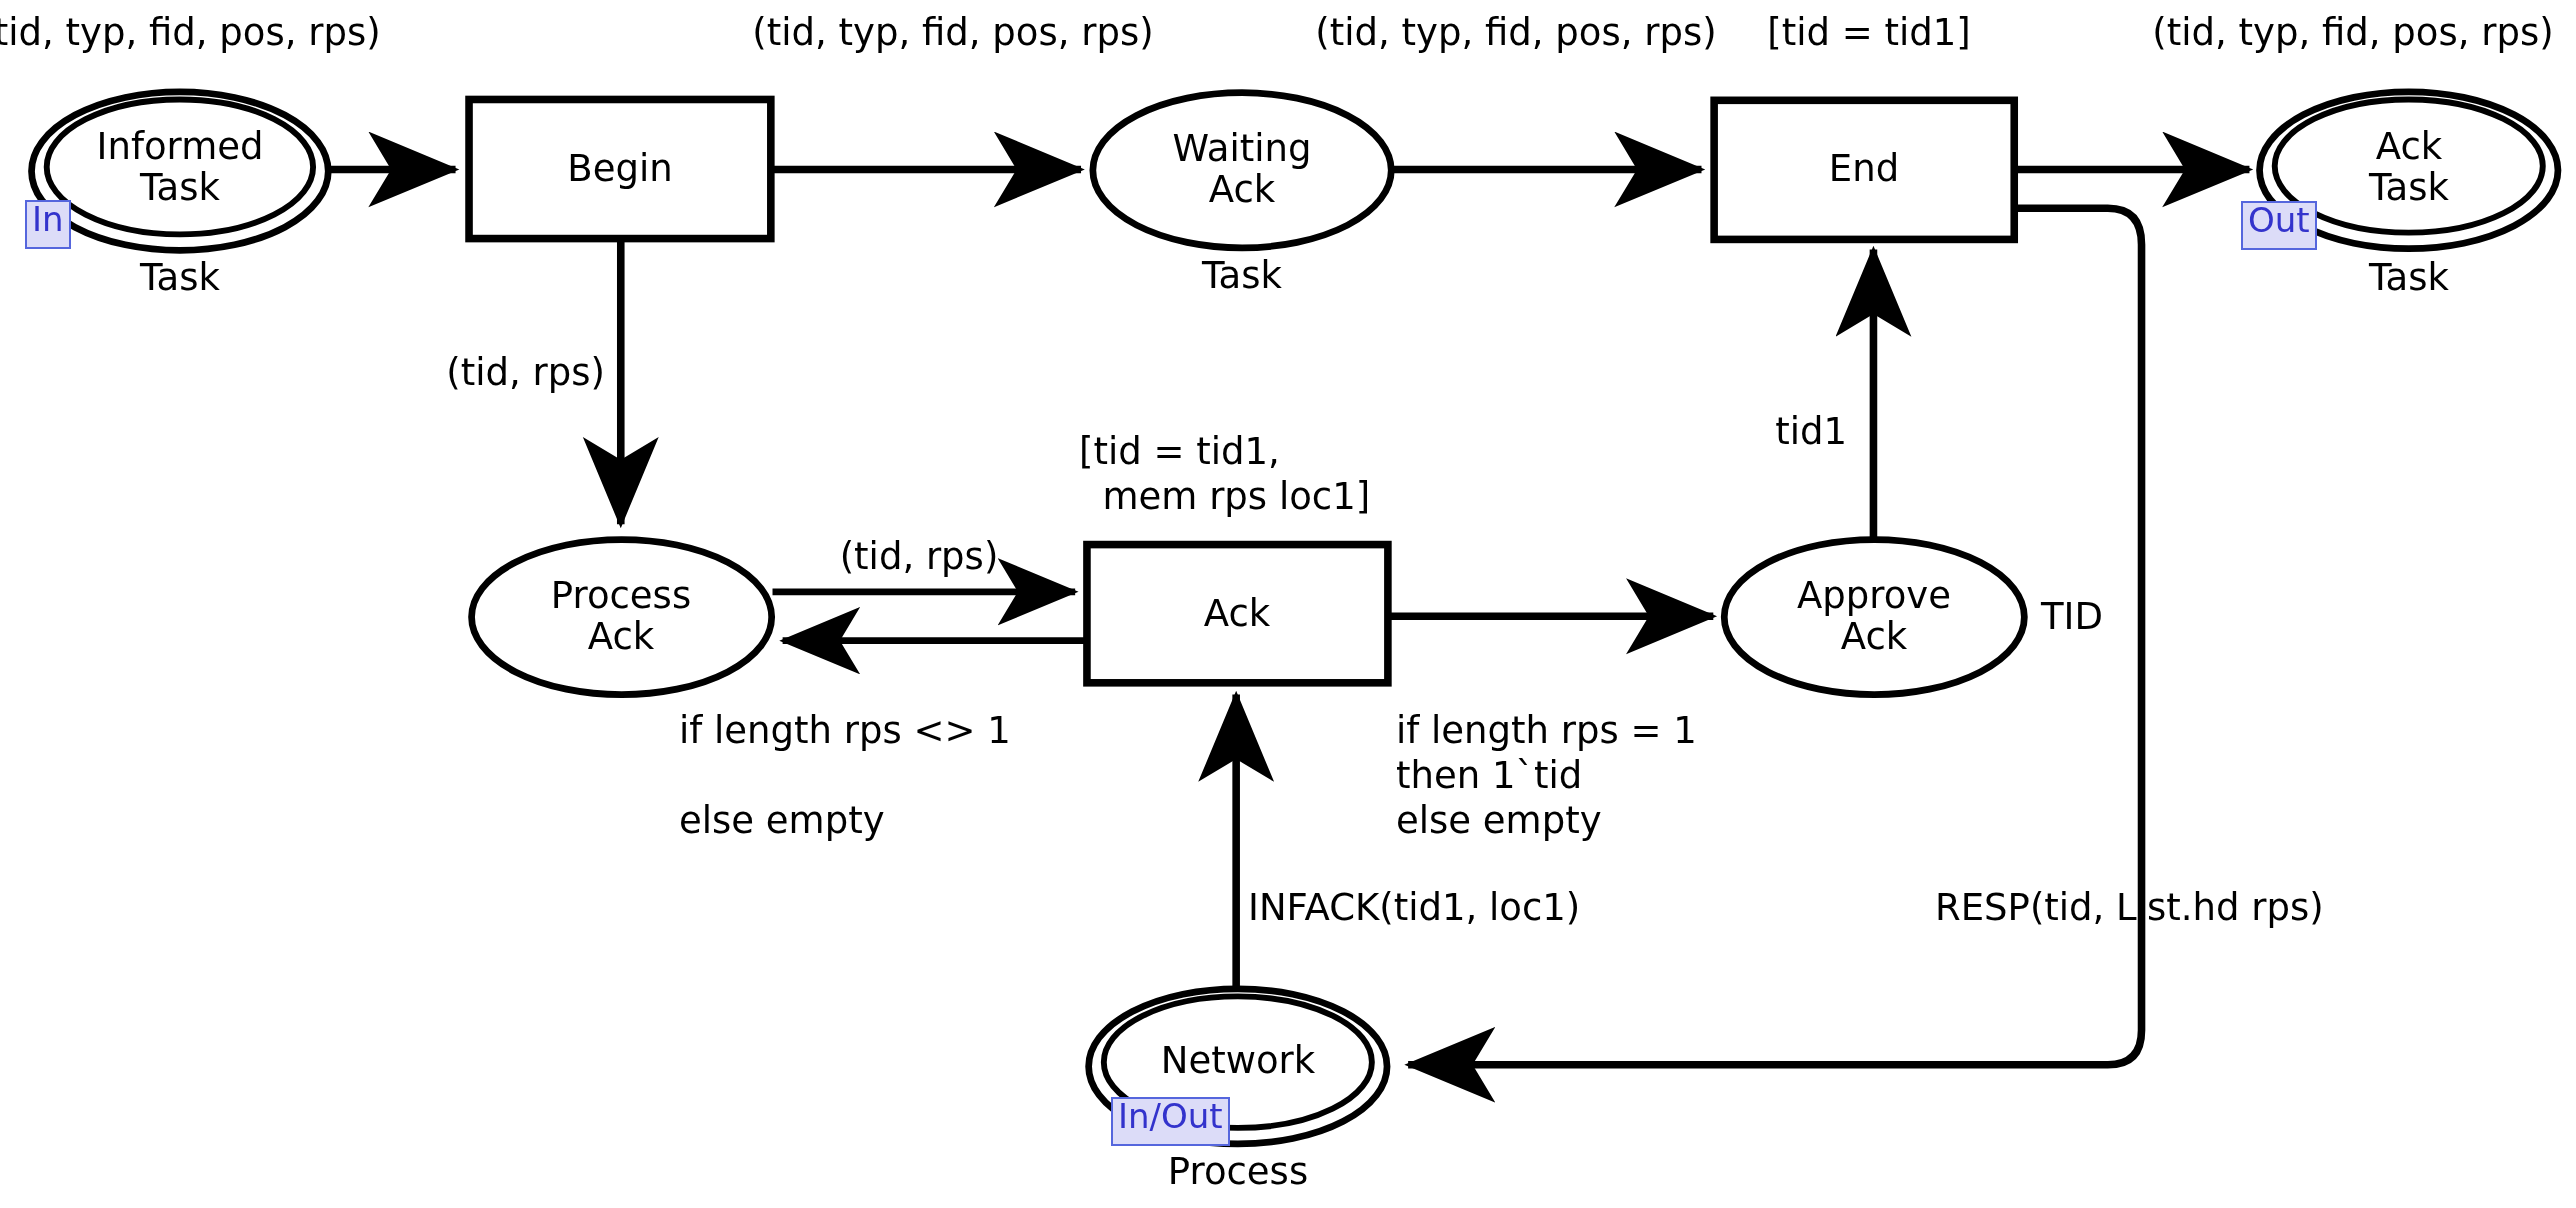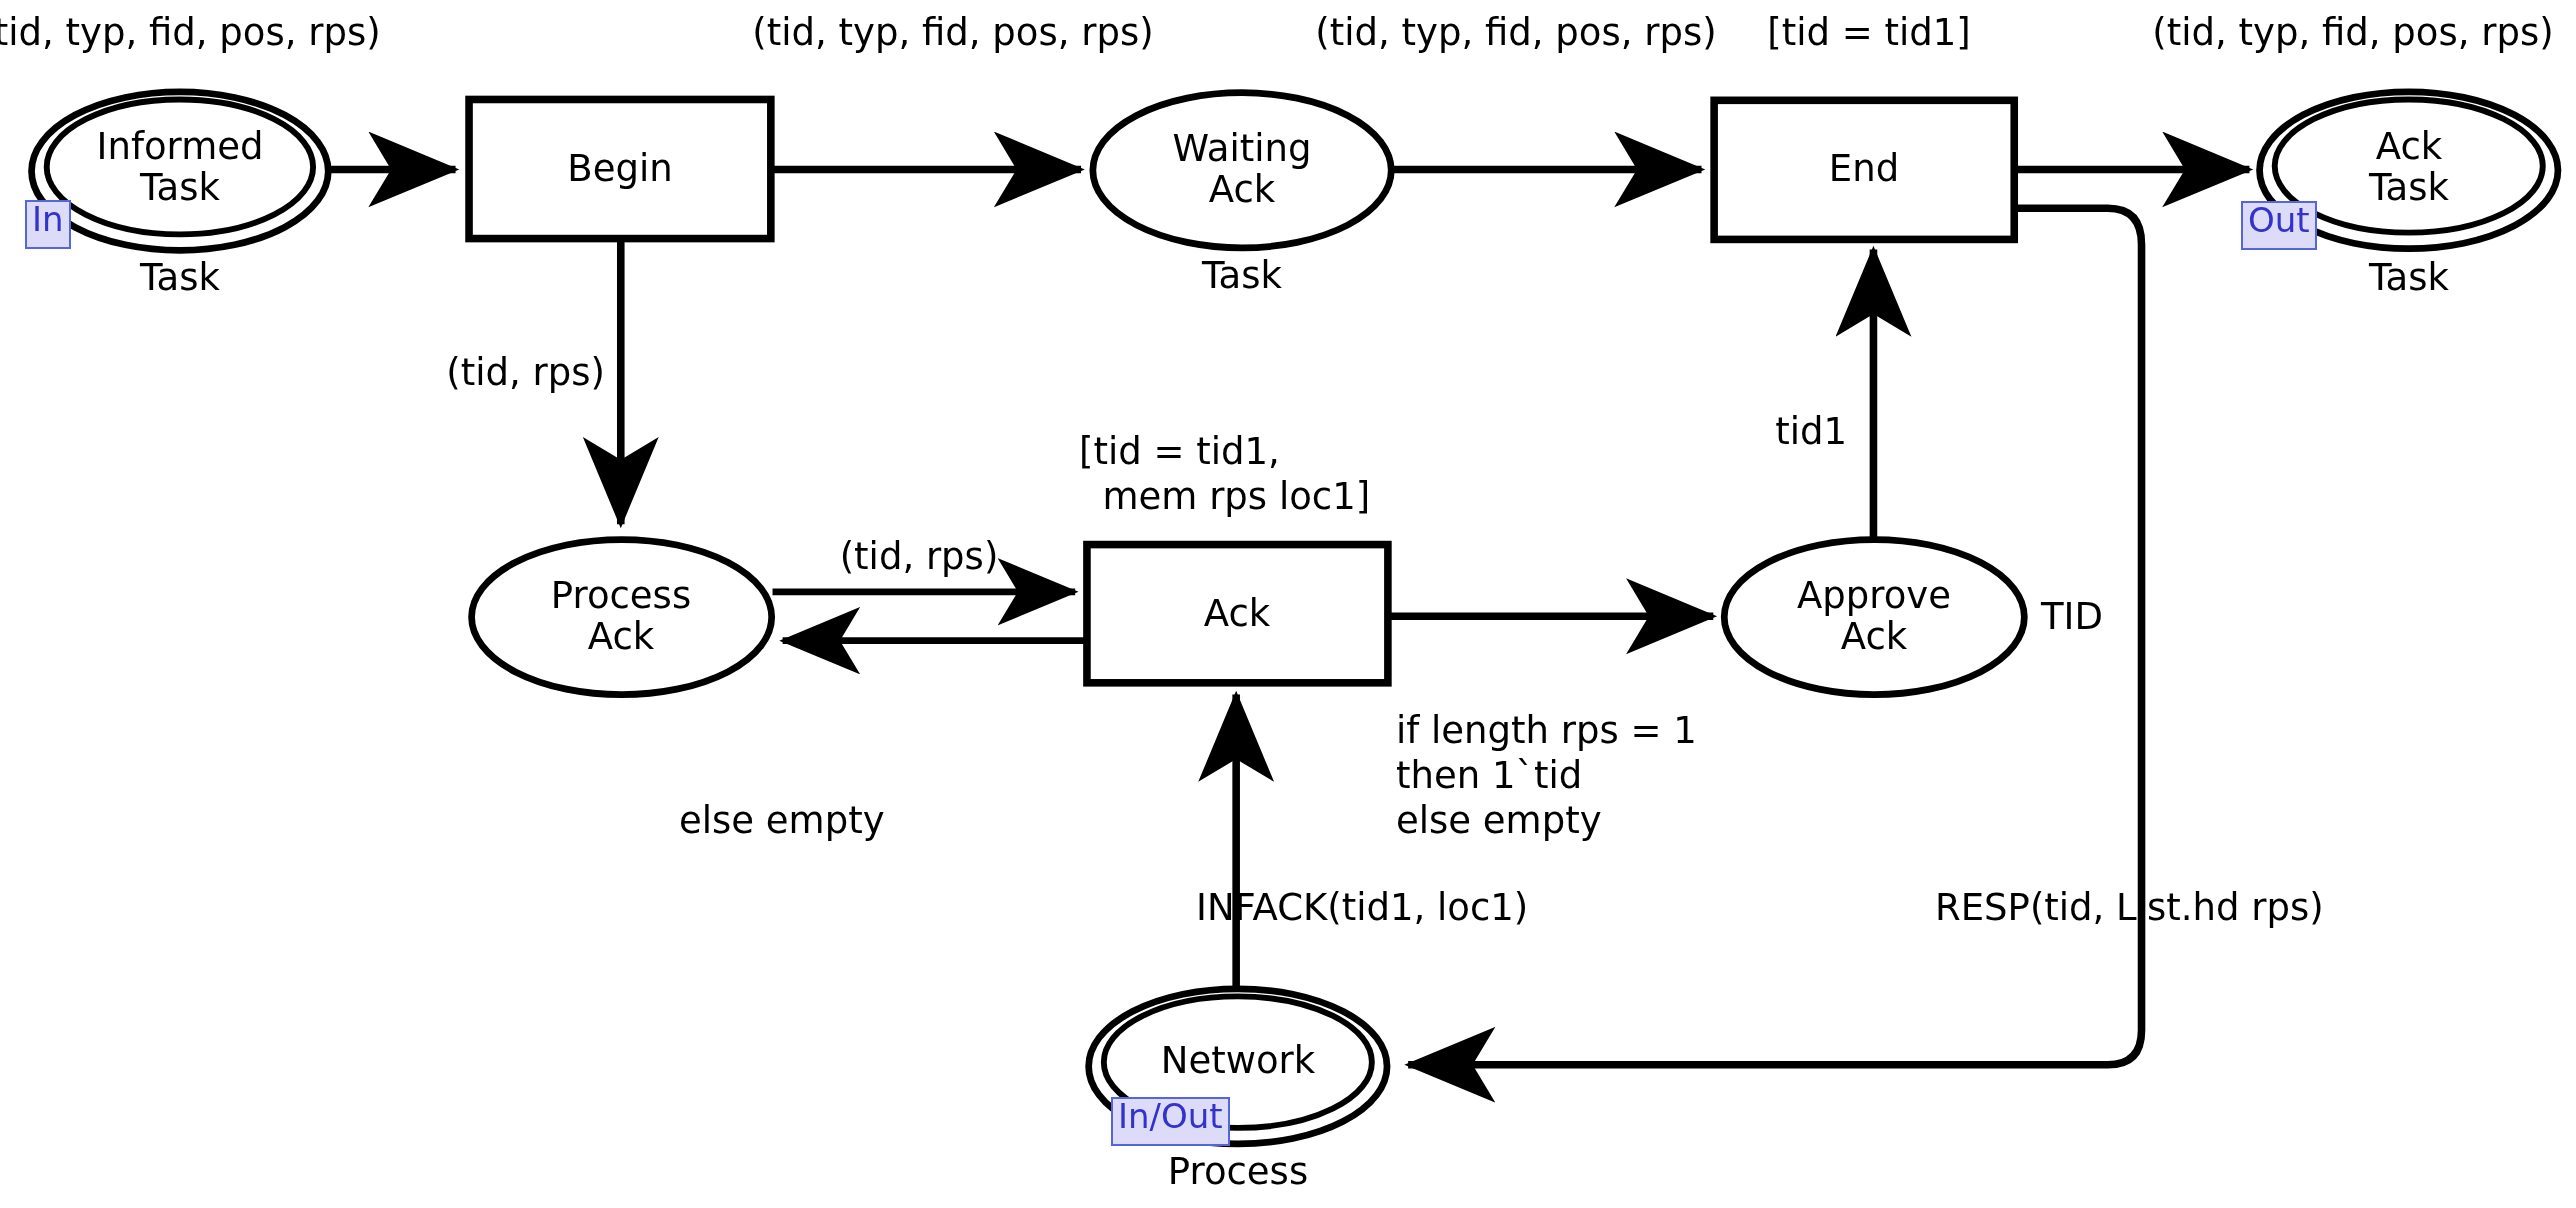--- a/index.html
+++ b/index.html
@@ -151,24 +151,24 @@
 
   <div class="lbl c" style="left:180px; top:10px;">(tid, typ, fid, pos, rps)</div>
   <div class="lbl c" style="left:953px; top:10px;">(tid, typ, fid, pos, rps)</div>
   <div class="lbl c" style="left:1516px; top:10px;">(tid, typ, fid, pos, rps)</div>
   <div class="lbl c" style="left:2353px; top:10px;">(tid, typ, fid, pos, rps)</div>
 
   <div class="lbl r" style="left:605px; top:350px;">(tid, rps)</div>
 
   <div class="lbl c" style="left:919px; top:534px;">(tid, rps)</div>
 
-  <div class="lbl l" style="left:679px; top:708px;"><br><br><span>else empty</span></div>
+  <div class="lbl l" style="left:679px; top:708px;"><span>if length rps &lt;&gt; 1</span><br><br><span>else empty</span></div>
 
   <div class="lbl l" style="left:1396px; top:708px;"><span>if length rps = 1</span><br><span>then 1`tid</span><br><span>else empty</span></div>
 
   <div class="lbl r" style="left:1847px; top:373px;margin-top:36px;">tid1</div>
 
-  <div class="lbl l" style="left:1196px; top:885px;">INFACK(tid1, loc1)</div>
+  <div class="lbl l" style="left:1248px; top:885px;">INFACK(tid1, loc1)</div>
 
   <div class="lbl l" style="left:1935px; top:885px;">RESP(tid, List.hd rps)</div>
 
 </div>
 
 
 </body></html>

